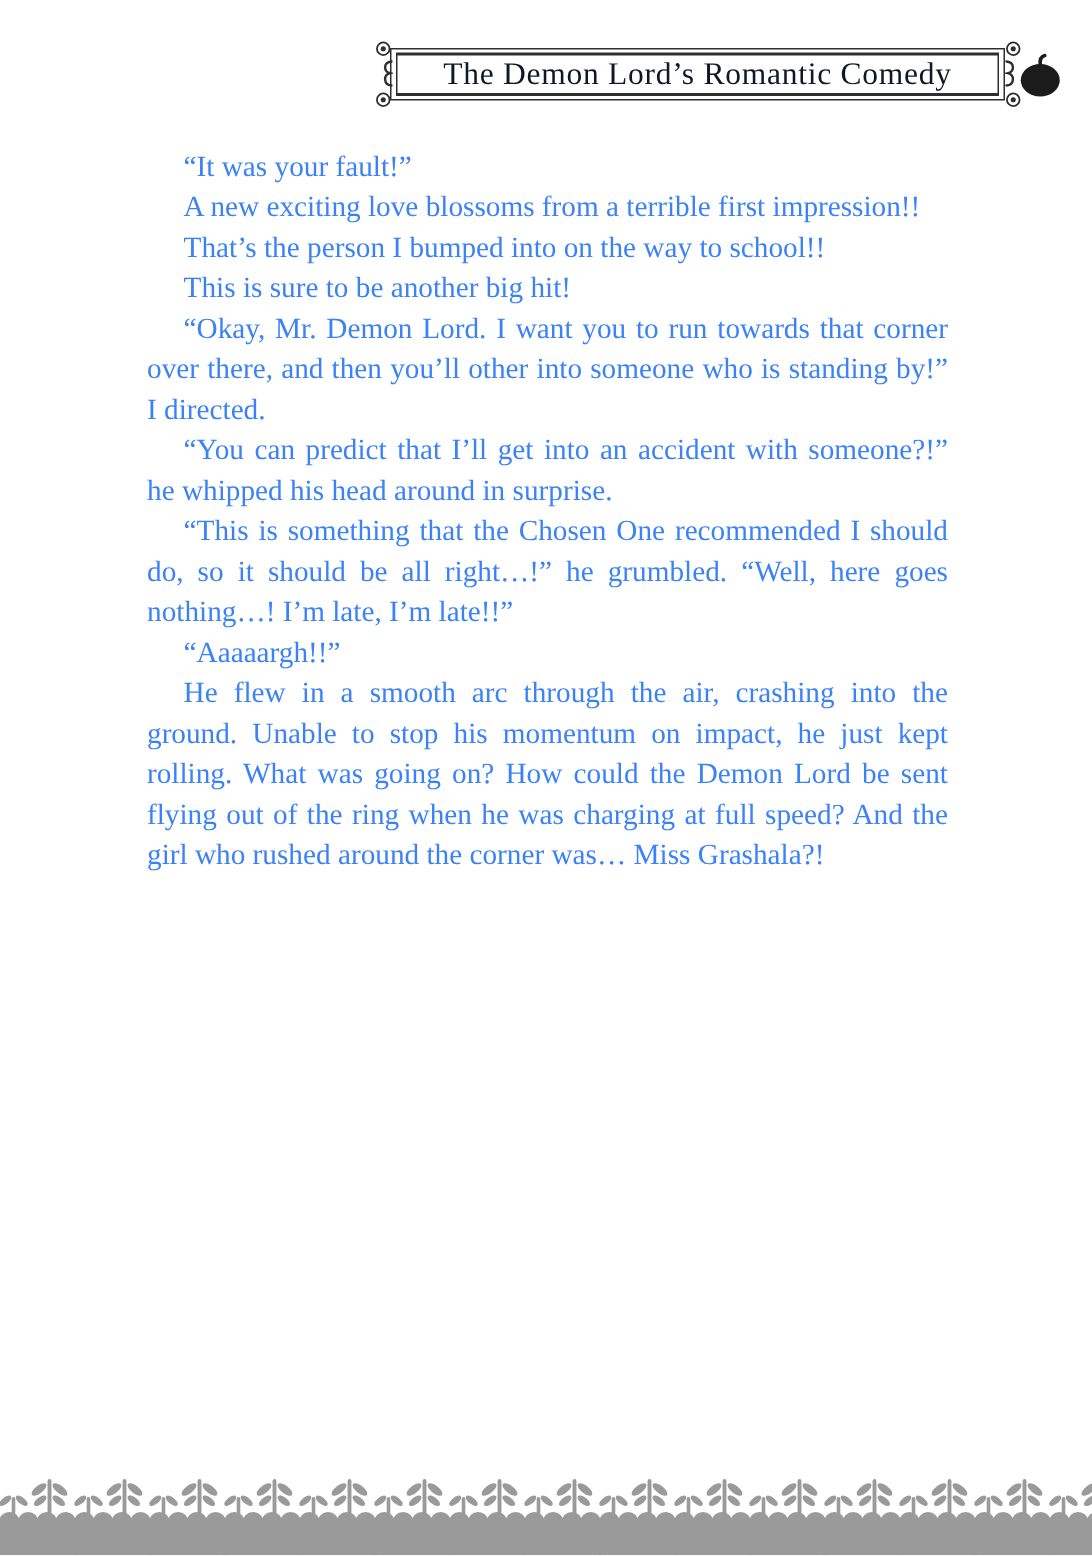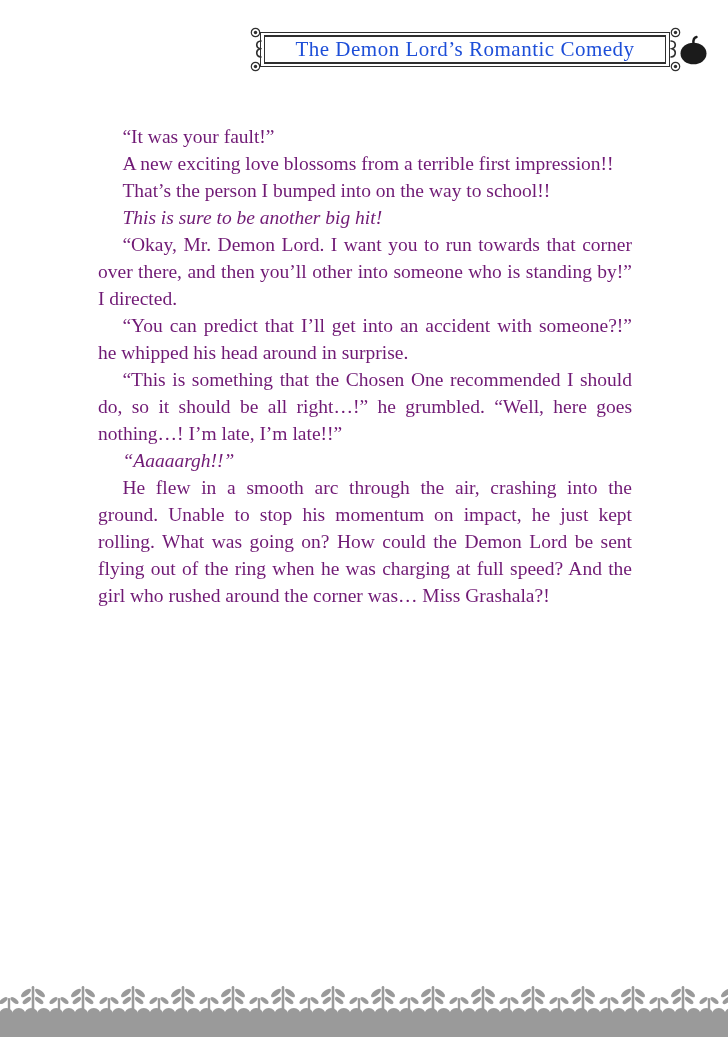--- a/index.html
+++ b/index.html
@@ -33,21 +33,21 @@
     border-bottom: 2px solid #2f2f2f;
     border-left: 1px solid #2f2f2f;
     border-right: 1px solid #2f2f2f;
     display: flex;
     align-items: center;
     justify-content: center;
   }
   .chapter-title {
     font-size: 21px;
     letter-spacing: 0.5px;
-    color: #1d4ed8;
+    color: #0f172a;
     white-space: nowrap;
     line-height: 1;
     padding-bottom: 0;
   }
   .ornament { position: absolute; }
   .orn-circle-tl { left: -11px; top: -6px; }
   .orn-circle-bl { left: -11px; top: 28px; }
   .orn-circle-tr { left: 409px; top: -6px; }
   .orn-circle-br { left: 409px; top: 28px; }
   .orn-curl-left { left: -8px; top: 7px; }
@@ -56,25 +56,24 @@
 
   
   .story {
     position: absolute;
     left: 98px;
     top: 98px;
     width: 534px;
     font-size: 19.5px;
     line-height: 27px;
     text-align: justify;
-    color: #701a75;
-    margin-top: 25px;
+    color: #3b82f6;
   }
   .story p { margin: 0; text-indent: 1.25em; }
-  .story p.italic { font-style: italic; }
+  .story p.italic { }
   .story p.big-indent { text-indent: 3.4em; }
 
   
   .footer-border {
     position: absolute;
     left: 0;
     bottom: 0;
     width: 728px;
     height: 54px;
     display: block;

